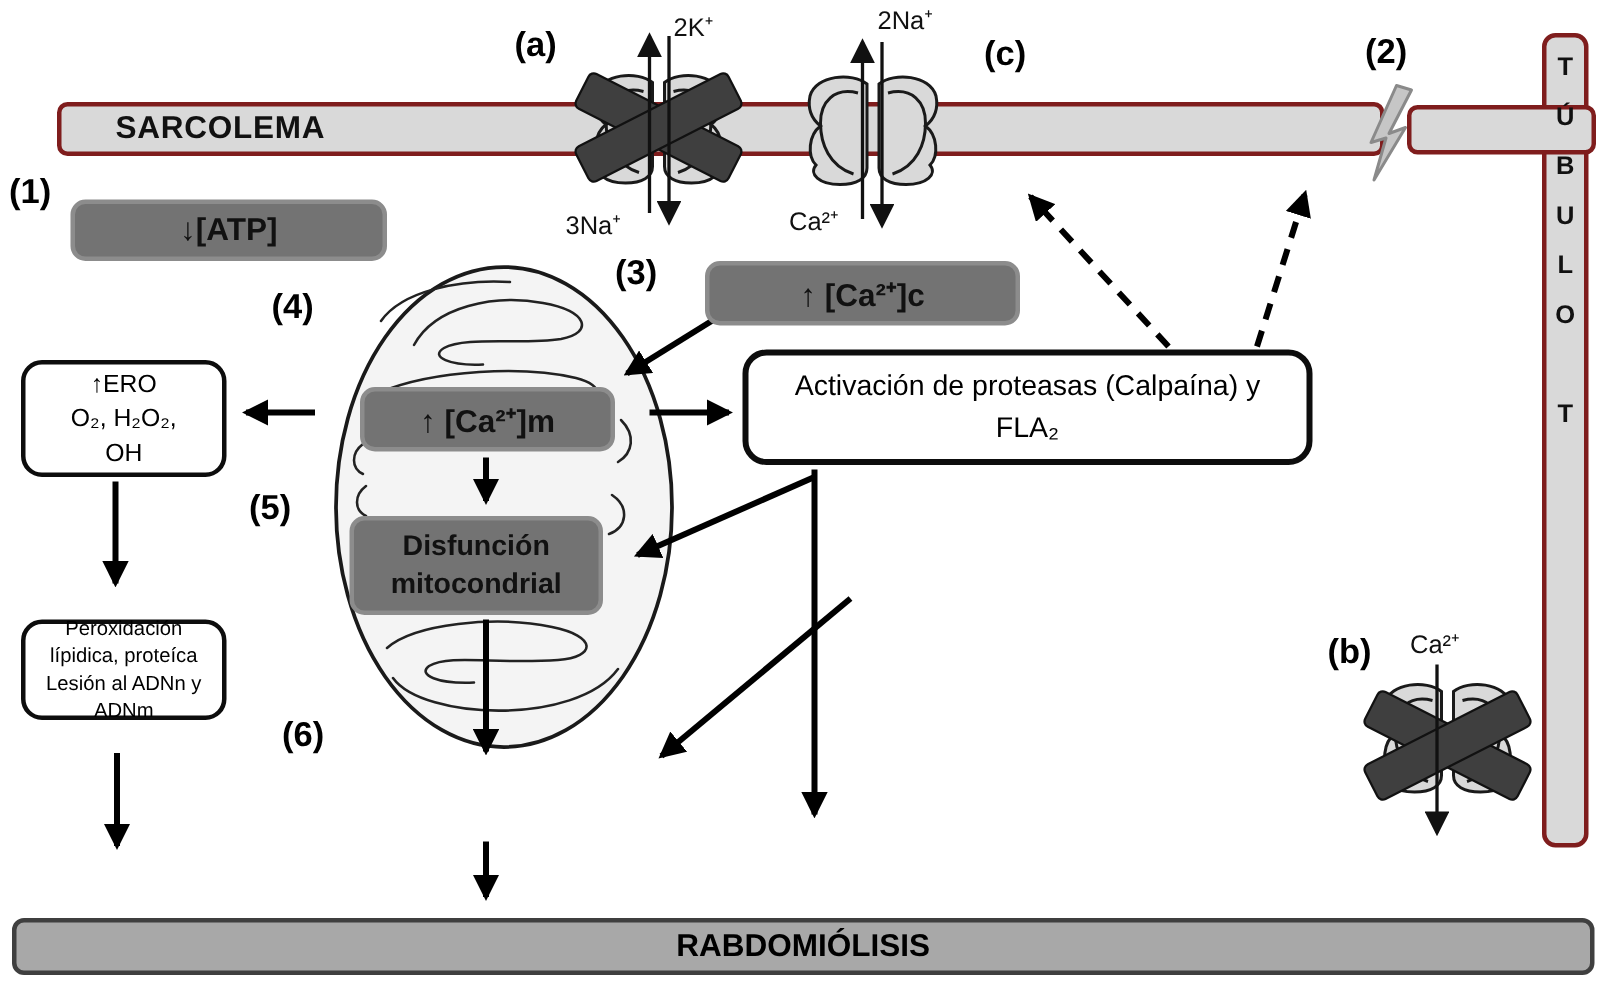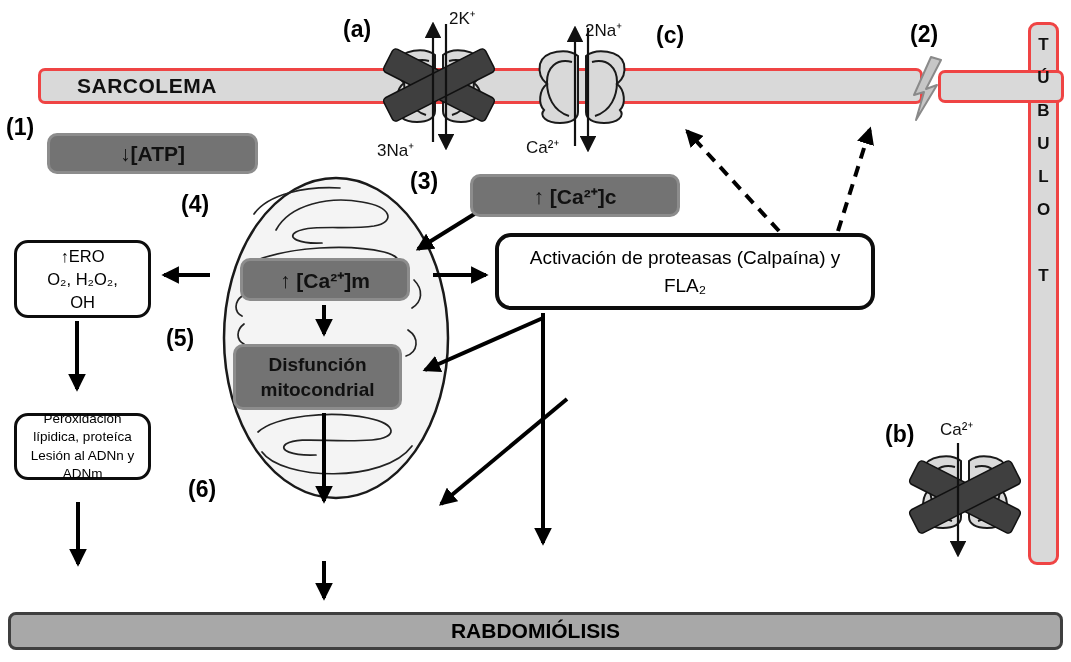--- a/index.html
+++ b/index.html
@@ -2,21 +2,21 @@
 <html><head>
 <meta charset="utf-8">
 <style>
   html,body{margin:0;padding:0;background:#fff;}
   #stage{
     position:relative;width:1071px;height:662px;background:#ffffff;
     font-family:"Liberation Sans",sans-serif;overflow:hidden;
   }
   .abs{position:absolute;box-sizing:border-box;}
   
-  .graybar{background:#d9d9d9;border:3px solid #ef4444;border-radius:7px;z-index:1;}
+  .graybar{background:#d9d9d9;border:3px solid #7f1d1d;border-radius:7px;z-index:1;}
   .pos-sarcolema{left:38px;top:68px;width:885px;height:36px;display:flex;align-items:center;}
   .pos-sarcolema .bartext{font-weight:bold;font-size:21px;color:#111;padding-left:36px;letter-spacing:.5px;}
   .pos-sarcoseg{left:938px;top:70px;width:126px;height:33px;}
   .pos-tubulo{left:1028px;top:22px;width:31px;height:543px;border-radius:9px;}
   .tubulo-letters{left:1028px;top:28px;width:31px;z-index:3;text-align:center;font-weight:bold;
     font-size:17px;line-height:33px;color:#111;white-space:pre-line;}
   
   .darkbar{background:#a8a8a8;border:4px solid #3f3f3f;z-index:1;}
   .pos-reticulo{left:638px;top:484px;width:401px;height:101px;border-radius:22px;
     display:flex;align-items:center;}
@@ -40,21 +40,21 @@
   .pos-activ{left:495px;top:233px;width:380px;height:77px;font-size:19px;line-height:28px;}
   .pos-hiper{left:570px;top:335px;width:380px;height:77px;font-size:19px;}
   
   .steplabel{z-index:4;font-weight:bold;font-size:23px;color:#000;}
   .ionlabel{z-index:4;font-size:17px;color:#111;}
   .pos-n1{left:6px;top:114px;}   .pos-n2{left:910px;top:21px;}
   .pos-n3{left:410px;top:168px;} .pos-n4{left:181px;top:191px;}
   .pos-n5{left:166px;top:325px;} .pos-n6{left:188px;top:476px;}
   .pos-la{left:343px;top:16px;}  .pos-lb{left:885px;top:421px;} .pos-lc{left:656px;top:22px;}
   .pos-k2{left:449px;top:6px;}   .pos-na3{left:377px;top:138px;}
-  .pos-na2{left:585px;top:18px;}  .pos-cach{left:526px;top:135px;}
+  .pos-na2{left:585px;top:1px;}  .pos-cach{left:526px;top:135px;}
   .pos-casr{left:940px;top:417px;}
   
   #draw{position:absolute;left:0;top:0;z-index:2;pointer-events:none;}
 </style>
 </head>
 <body>
 
 <div id="stage">
 
   <div class="abs graybar pos-tubulo"></div>

